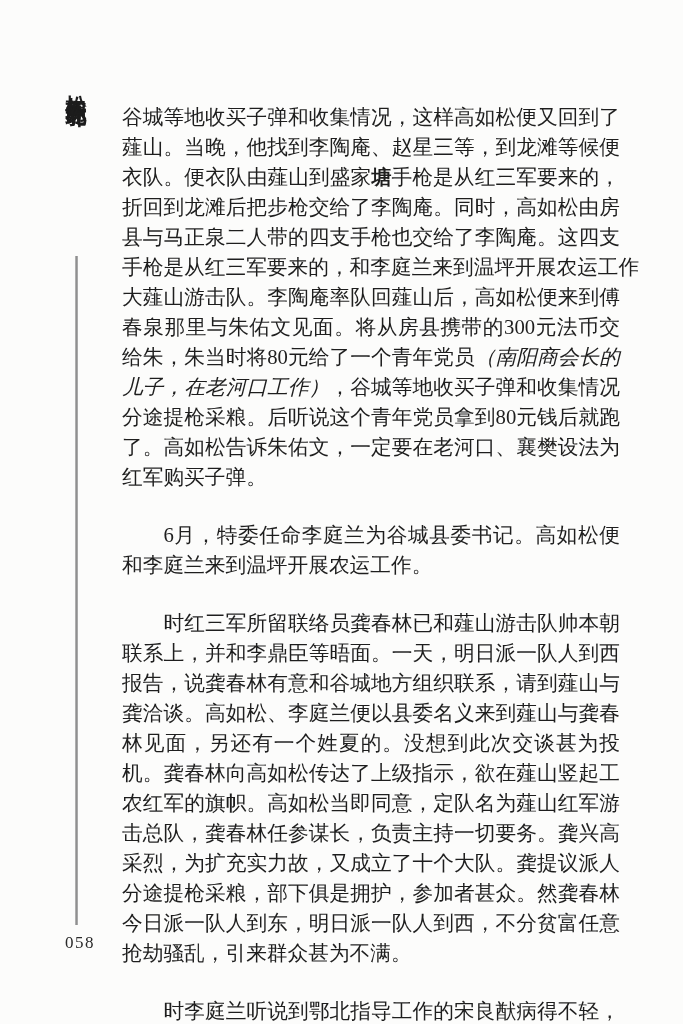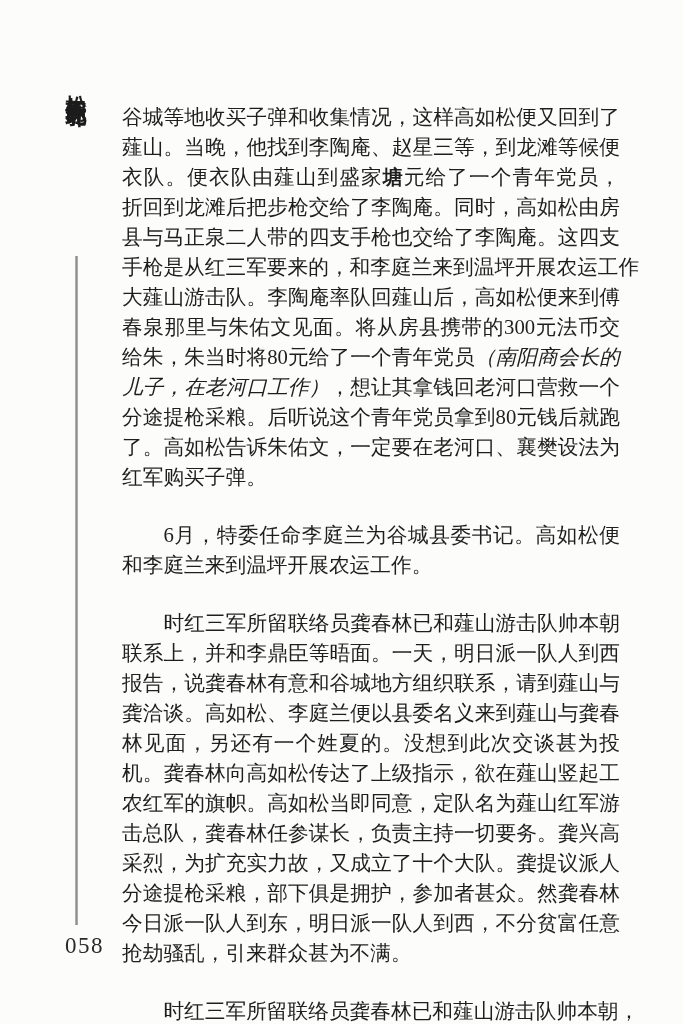--- a/index.html
+++ b/index.html
@@ -38,21 +38,21 @@
     top: 256px;
     width: 3px;
     height: 669px;
     background: linear-gradient(to right, #c4c4c4, #8f8f8f 40%, #8f8f8f 70%, #c9c9c9);
   }
   
   .page-num {
     position: absolute;
     left: 65px;
     top: 933px;
-    font-size: 23px;
+    font-size: 17px;
     letter-spacing: 1.5px;
     color: #2a2a2a;
   }
   
   .body-col {
     position: absolute;
     left: 122px;
     top: 102px;
     width: 498px;
     font-size: 20.7px;
@@ -90,41 +90,41 @@
 
   <div class="spine-title">鄂北赤子高如松</div>
 
   <div class="vrule"></div>
 
   <div class="page-num">058</div>
 
   <main class="body-col">
       <div class="bl"><span class="sg-n">谷城等地收买子弹和收集情况，这样高如松便又回到了</span></div>
       <div class="bl"><span class="sg-n">薤山。当晚，他找到李陶庵、赵星三等，到龙滩等候便</span></div>
-      <div class="bl"><span class="sg-n">衣队。便衣队由薤山到盛家</span><span class="sg-b">塘</span><span class="sg-n">元给了一个青年党员，</span></div>
+      <div class="bl"><span class="sg-n">衣队。便衣队由薤山到盛家</span><span class="sg-b">塘</span><span class="sg-n">手枪是从红三军要来的，</span></div>
       <div class="bl"><span class="sg-n">折回到龙滩后把步枪交给了李陶庵。同时，高如松由房</span></div>
       <div class="bl"><span class="sg-n">县与马正泉二人带的四支手枪也交给了李陶庵。这四支</span></div>
       <div class="bl"><span class="sg-n">手枪是从红三军要来的，和李庭兰来到温坪开展农运工作</span></div>
       <div class="bl"><span class="sg-n">大薤山游击队。李陶庵率队回薤山后，高如松便来到傅</span></div>
       <div class="bl"><span class="sg-n">春泉那里与朱佑文见面。将从房县携带的300元法币交</span></div>
       <div class="bl"><span class="sg-n">给朱，朱当时将80元给了一个青年党员</span><span class="sg-k">（南阳商会长的</span></div>
-      <div class="bl"><span class="sg-k">儿子，在老河口工作）</span><span class="sg-n">，想让其拿钱回老河口营救一个</span></div>
+      <div class="bl"><span class="sg-k">儿子，在老河口工作）</span><span class="sg-n">，谷城等地收买子弹和收集情况</span></div>
       <div class="bl"><span class="sg-n">分途提枪采粮。后听说这个青年党员拿到80元钱后就跑</span></div>
       <div class="bl"><span class="sg-n">了。高如松告诉朱佑文，一定要在老河口、襄樊设法为</span></div>
       <div class="bl end"><span class="sg-n">红军购买子弹。</span></div>
       <div class="bl ind"><span class="sg-n">6月，特委任命李庭兰为谷城县委书记。高如松便</span></div>
       <div class="bl end"><span class="sg-n">和李庭兰来到温坪开展农运工作。</span></div>
       <div class="bl ind"><span class="sg-n">时红三军所留联络员龚春林已和薤山游击队帅本朝</span></div>
       <div class="bl"><span class="sg-n">联系上，并和李鼎臣等晤面。一天，明日派一队人到西</span></div>
       <div class="bl"><span class="sg-n">报告，说龚春林有意和谷城地方组织联系，请到薤山与</span></div>
       <div class="bl"><span class="sg-n">龚洽谈。高如松、李庭兰便以县委名义来到薤山与龚春</span></div>
       <div class="bl"><span class="sg-n">林见面，另还有一个姓夏的。没想到此次交谈甚为投</span></div>
       <div class="bl"><span class="sg-n">机。龚春林向高如松传达了上级指示，欲在薤山竖起工</span></div>
       <div class="bl"><span class="sg-n">农红军的旗帜。高如松当即同意，定队名为薤山红军游</span></div>
       <div class="bl"><span class="sg-n">击总队，龚春林任参谋长，负责主持一切要务。龚兴高</span></div>
       <div class="bl"><span class="sg-n">采烈，为扩充实力故，又成立了十个大队。龚提议派人</span></div>
       <div class="bl"><span class="sg-n">分途提枪采粮，部下俱是拥护，参加者甚众。然龚春林</span></div>
       <div class="bl"><span class="sg-n">今日派一队人到东，明日派一队人到西，不分贫富任意</span></div>
       <div class="bl end"><span class="sg-n">抢劫骚乱，引来群众甚为不满。</span></div>
-      <div class="bl ind"><span class="sg-n">时红三军所留联络员龚春林已和薤山游击队帅本朝，</span></div>
+      <div class="bl ind"><span class="sg-n">时李庭兰听说到鄂北指导工作的宋良猷病得不轻，</span></div>
     </main>
 
 </div>
 
 </body></html>

